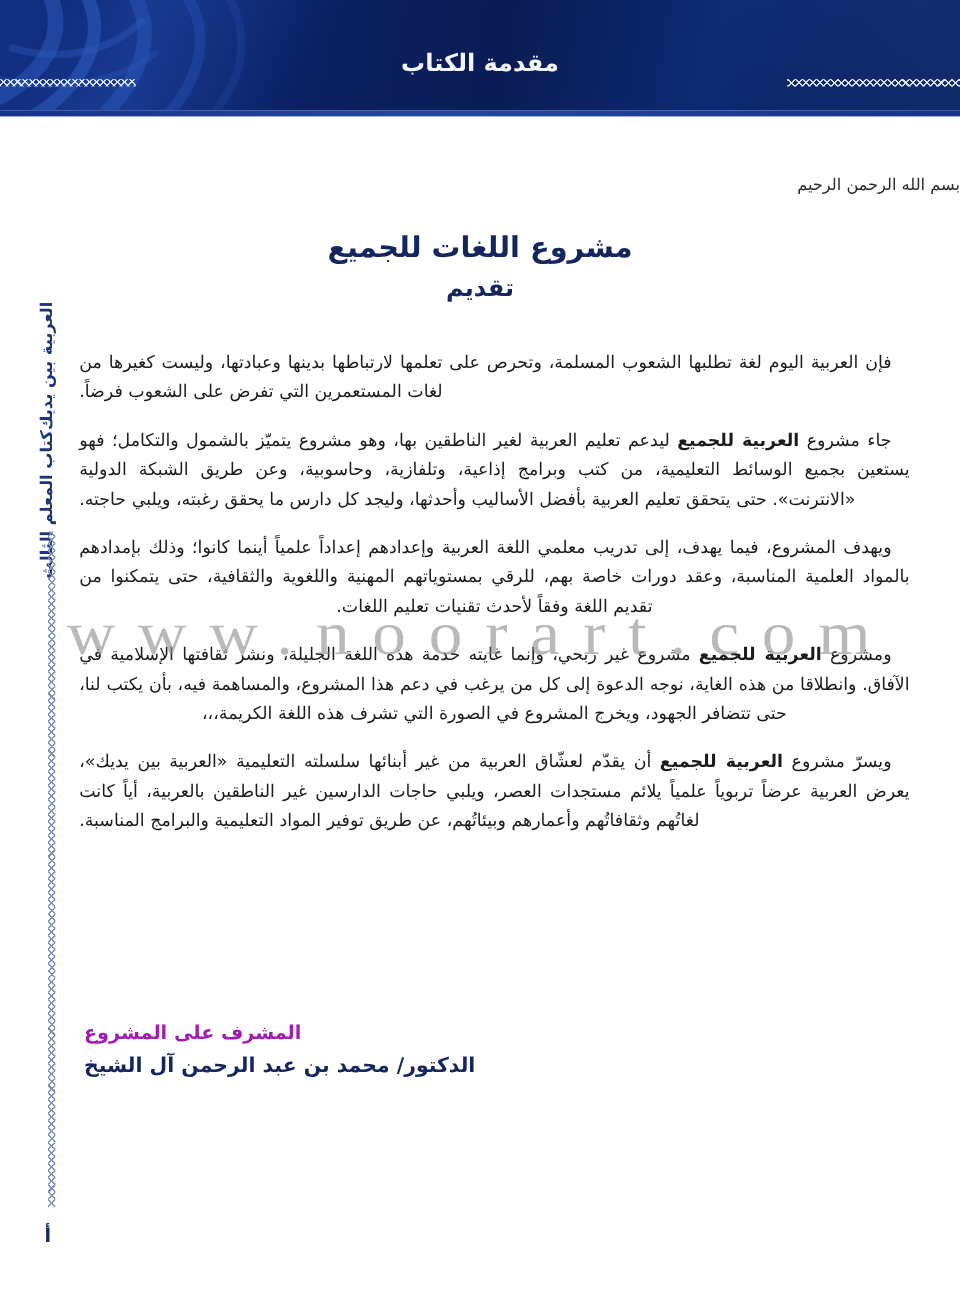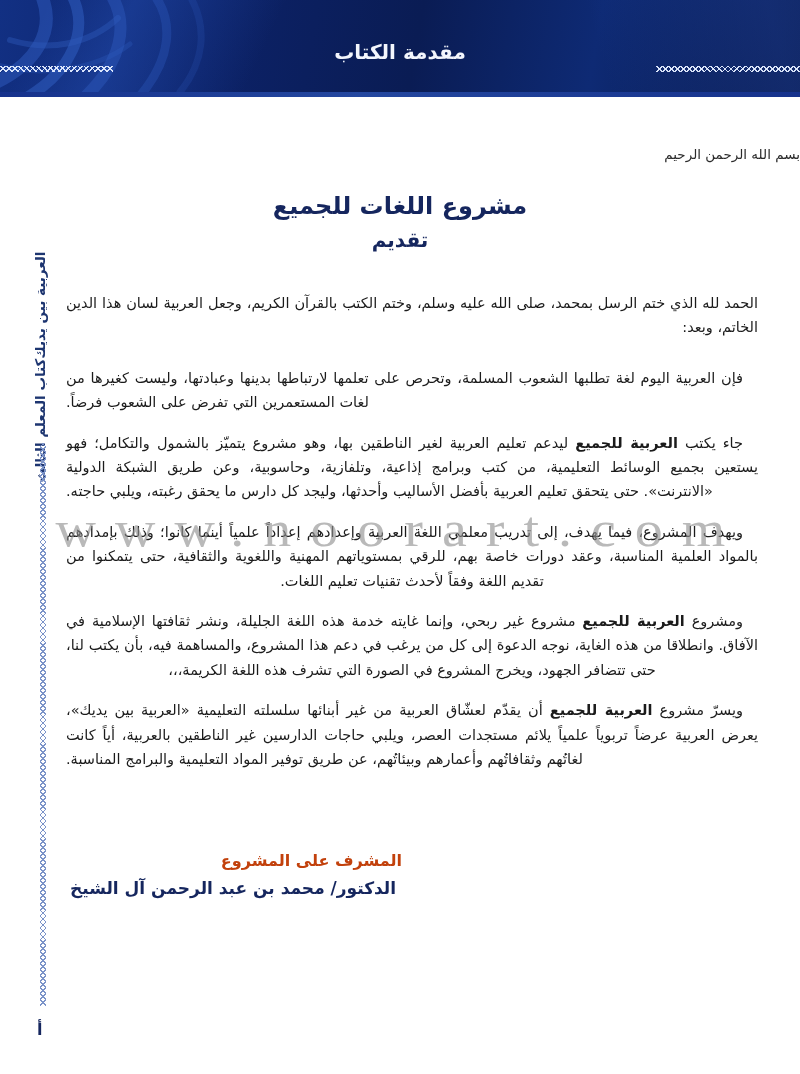--- a/index.html
+++ b/index.html
@@ -64,21 +64,21 @@
   }
   .body-text p{margin:0 0 16px 0;}
   .body-text p.first{margin-bottom:26px;}
   .body-text p.indent{text-indent:15px;}
   .body-text b{font-weight:bold;}
   .last-left{text-align-last:left;}
   .last-right{text-align-last:right;}
   .last-center{text-align-last:center;}
   
   .signature{position:absolute;top:851px;left:70px;width:332px;direction:rtl;text-align:left;}
-  .signature .role{color:#c2410c;font-size:16px;font-weight:bold;margin:0 0 8px 0;text-align:right;}
+  .signature .role{color:#a21caf;font-size:16px;font-weight:bold;margin:0 0 8px 0;text-align:left;}
   .signature .name{color:var(--navy);font-size:17px;font-weight:bold;margin:0;}
   
   .watermark{
     position:absolute;top:496px;left:-6px;width:812px;height:70px;
     font-family:"Liberation Serif",serif;font-size:56px;letter-spacing:19px;
     color:var(--wm);opacity:.62;text-align:center;white-space:nowrap;overflow:hidden;
     pointer-events:none;z-index:5;transform:scaleY(.92);
   }
 </style>
 </head>
@@ -109,23 +109,22 @@
     <span>كتاب المعلم الثالث</span>
   </div>
   <div class="chain-vertical"></div>
   <div class="page-letter">أ</div>
 
   <div class="basmala">بسم الله الرحمن الرحيم</div>
   <div class="project-title">مشروع اللغات للجميع</div>
   <div class="section-title">تقديم</div>
 
   <div class="body-text">
-      <p class="first last-right"><span>الحمد لله الذي ختم الرسل بمحمد، صلى الله عليه وسلم، وختم الكتب بالقرآن الكريم، وجعل العربية لسان هذا الدين الخاتم، وبعد:</span></p>
       <p class="indent last-left"><span>فإن العربية اليوم لغة تطلبها الشعوب المسلمة، وتحرص على تعلمها لارتباطها بدينها وعبادتها، وليست كغيرها من لغات المستعمرين التي تفرض على الشعوب فرضاً.</span></p>
-      <p class="indent last-left"><span>جاء يكتب </span><b>العربية للجميع</b><span> ليدعم تعليم العربية لغير الناطقين بها، وهو مشروع يتميّز بالشمول والتكامل؛ فهو يستعين بجميع الوسائط التعليمية، من كتب وبرامج إذاعية، وتلفازية، وحاسوبية، وعن طريق الشبكة الدولية «الانترنت». حتى يتحقق تعليم العربية بأفضل الأساليب وأحدثها، وليجد كل دارس ما يحقق رغبته، ويلبي حاجته.</span></p>
+      <p class="indent last-left"><span>جاء مشروع </span><b>العربية للجميع</b><span> ليدعم تعليم العربية لغير الناطقين بها، وهو مشروع يتميّز بالشمول والتكامل؛ فهو يستعين بجميع الوسائط التعليمية، من كتب وبرامج إذاعية، وتلفازية، وحاسوبية، وعن طريق الشبكة الدولية «الانترنت». حتى يتحقق تعليم العربية بأفضل الأساليب وأحدثها، وليجد كل دارس ما يحقق رغبته، ويلبي حاجته.</span></p>
       <p class="indent last-center"><span>ويهدف المشروع، فيما يهدف، إلى تدريب معلمي اللغة العربية وإعدادهم إعداداً علمياً أينما كانوا؛ وذلك بإمدادهم بالمواد العلمية المناسبة، وعقد دورات خاصة بهم، للرقي بمستوياتهم المهنية واللغوية والثقافية، حتى يتمكنوا من تقديم اللغة وفقاً لأحدث تقنيات تعليم اللغات.</span></p>
       <p class="indent last-center"><span>ومشروع </span><b>العربية للجميع</b><span> مشروع غير ربحي، وإنما غايته خدمة هذه اللغة الجليلة، ونشر ثقافتها الإسلامية في الآفاق. وانطلاقا من هذه الغاية، نوجه الدعوة إلى كل من يرغب في دعم هذا المشروع، والمساهمة فيه، بأن يكتب لنا، حتى تتضافر الجهود، ويخرج المشروع في الصورة التي تشرف هذه اللغة الكريمة،،،</span></p>
       <p class="indent last-left"><span>ويسرّ مشروع </span><b>العربية للجميع</b><span> أن يقدّم لعشّاق العربية من غير أبنائها سلسلته التعليمية «العربية بين يديك»، يعرض العربية عرضاً تربوياً علمياً يلائم مستجدات العصر، ويلبي حاجات الدارسين غير الناطقين بالعربية، أياً كانت لغاتُهم وثقافاتُهم وأعمارهم وبيئاتُهم، عن طريق توفير المواد التعليمية والبرامج المناسبة.</span></p>
     </div>
 
   <div class="signature">
     <p class="role">المشرف على المشروع</p>
     <p class="name">الدكتور/ محمد بن عبد الرحمن آل الشيخ</p>
   </div>
 

